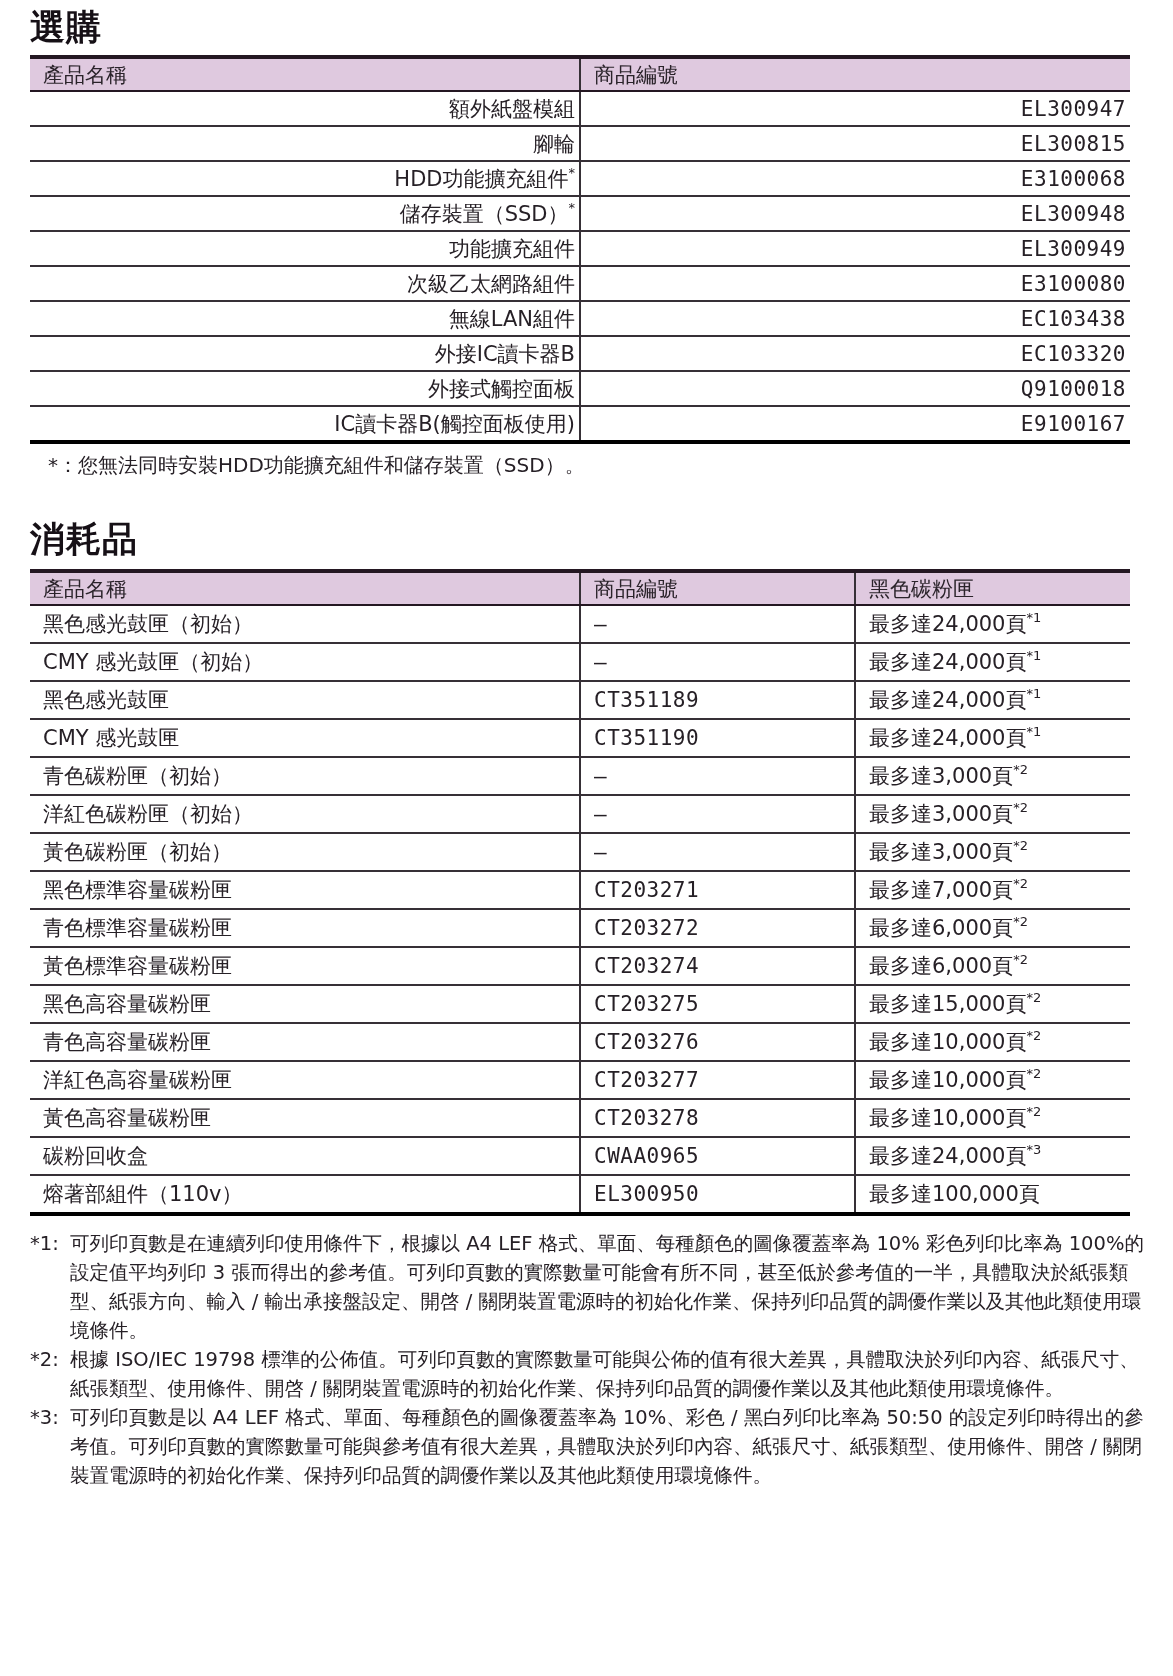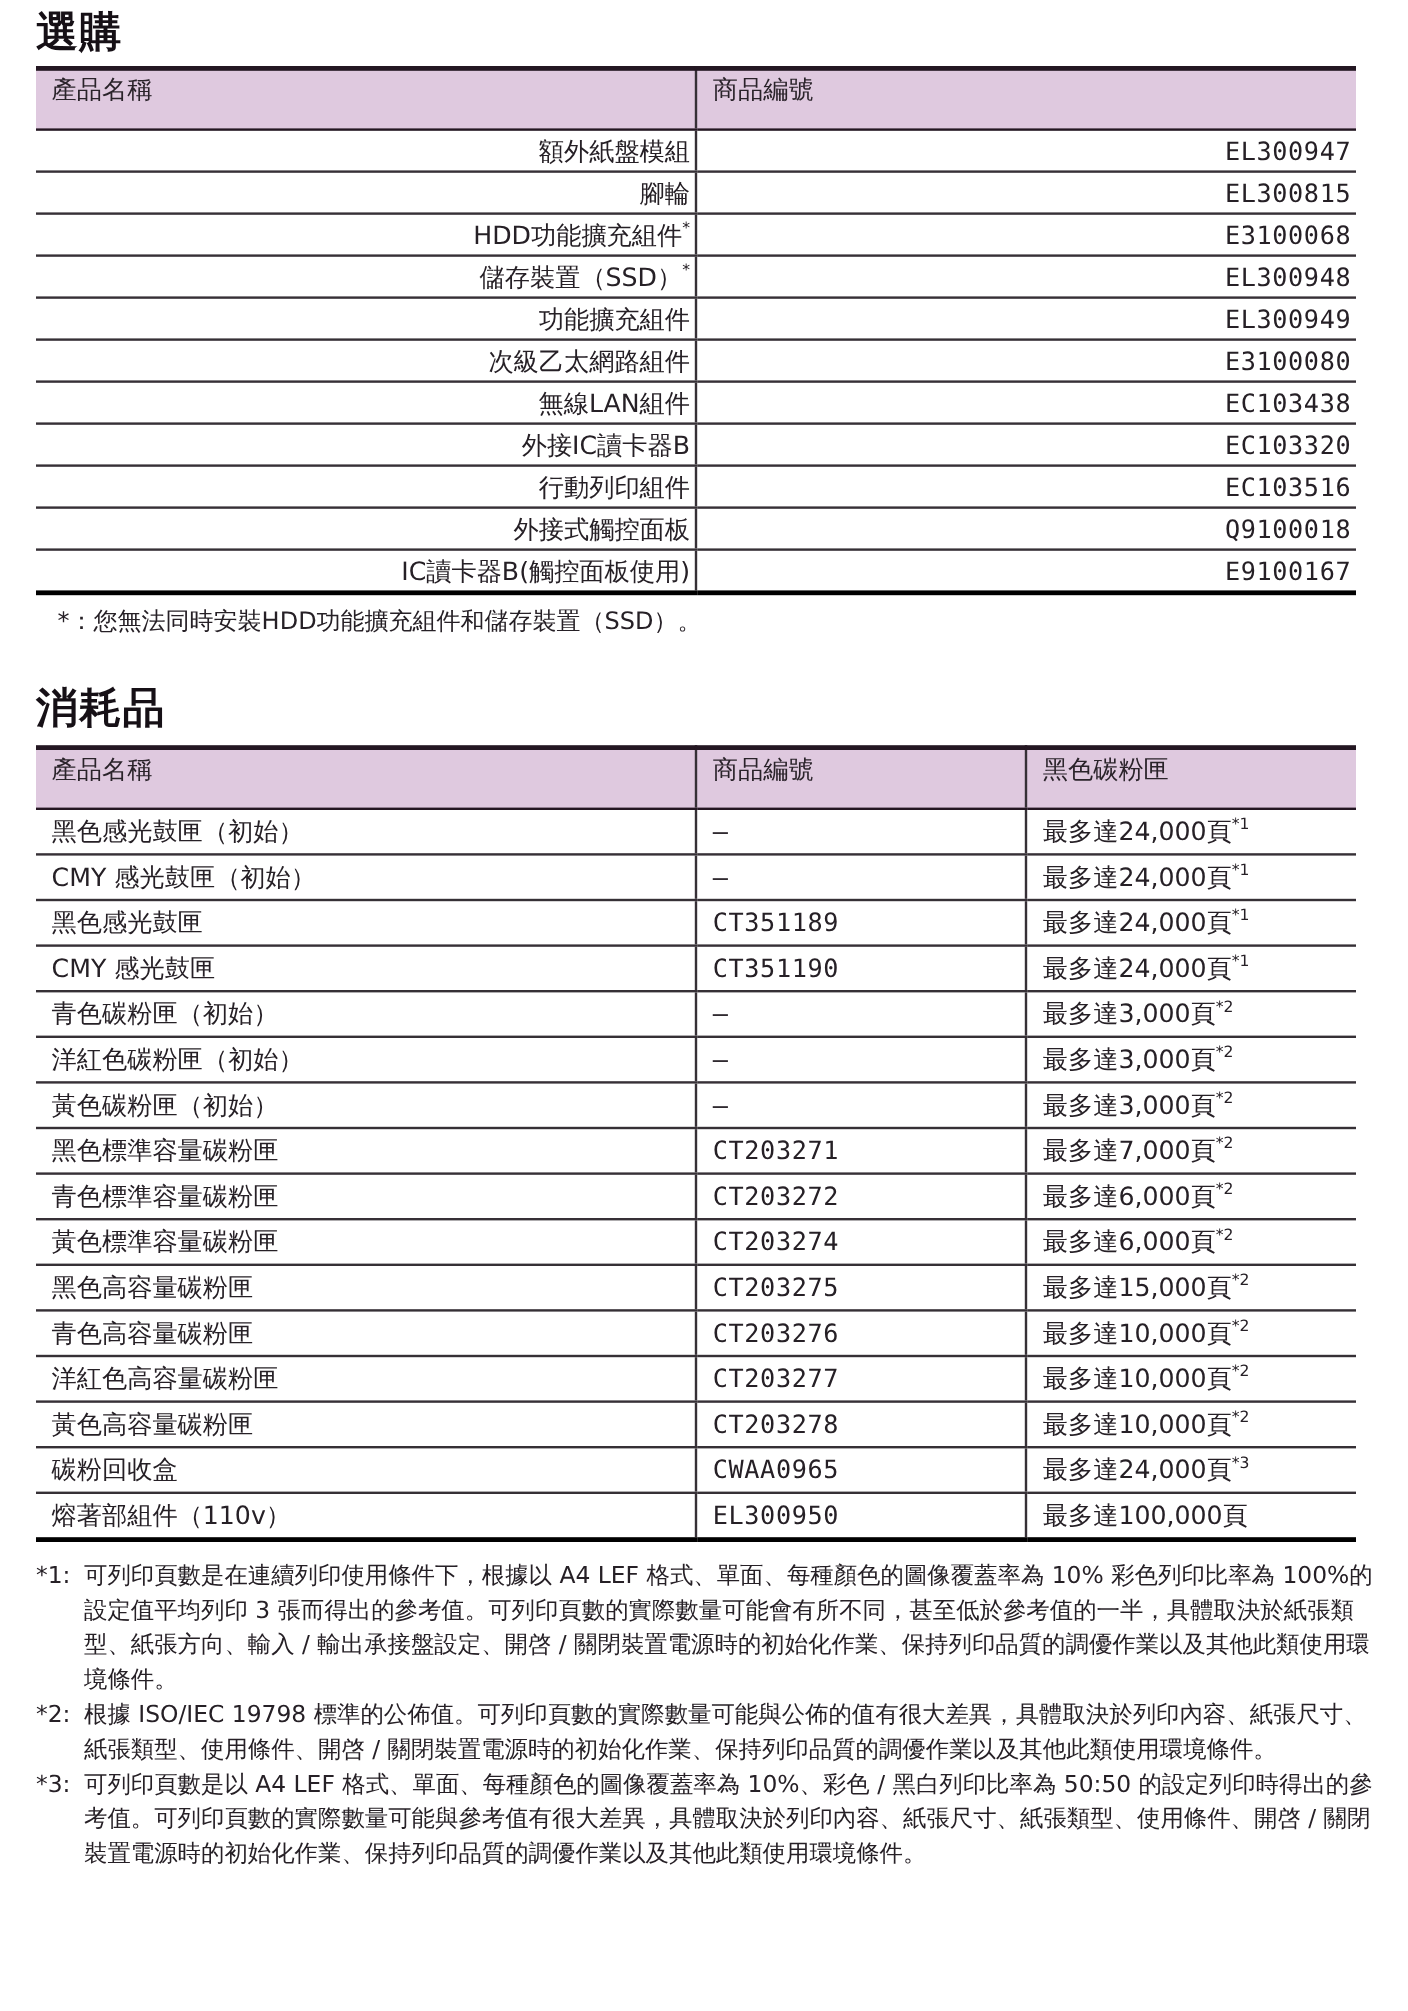--- a/index.html
+++ b/index.html
@@ -36,21 +36,21 @@
     margin-left: 30px;
     border-top: 4px solid #241722;
   }
   table.spec-table thead th {
     background: #dfc9df;
     height: 31px;
     text-align: left;
     vertical-align: middle;
     font-weight: normal;
     font-size: 21px;
-    padding: 0 4px 17px 13px;
+    padding: 0 4px 0 13px;
     border-bottom: 2px solid #241722;
     color: #2a232a;
   }
   table.spec-table tbody td {
     vertical-align: middle;
     font-size: 21px;
     padding: 0 4px 0 13px;
     border-bottom: 2px solid #363036;
     color: #262026;
     white-space: nowrap;
@@ -149,24 +149,20 @@
           <td class="name-cell">次級乙太網路組件</td>
           <td class="code-cell">E3100080</td>
         </tr>
         <tr>
           <td class="name-cell">無線LAN組件</td>
           <td class="code-cell">EC103438</td>
         </tr>
         <tr>
           <td class="name-cell">外接IC讀卡器B</td>
           <td class="code-cell">EC103320</td>
-        </tr>
-        <tr>
-          <td class="name-cell">行動列印組件</td>
-          <td class="code-cell">EC103516</td>
         </tr>
         <tr>
           <td class="name-cell">外接式觸控面板</td>
           <td class="code-cell">Q9100018</td>
         </tr>
         <tr>
           <td class="name-cell">IC讀卡器B(觸控面板使用)</td>
           <td class="code-cell">E9100167</td>
         </tr>
       </tbody>

